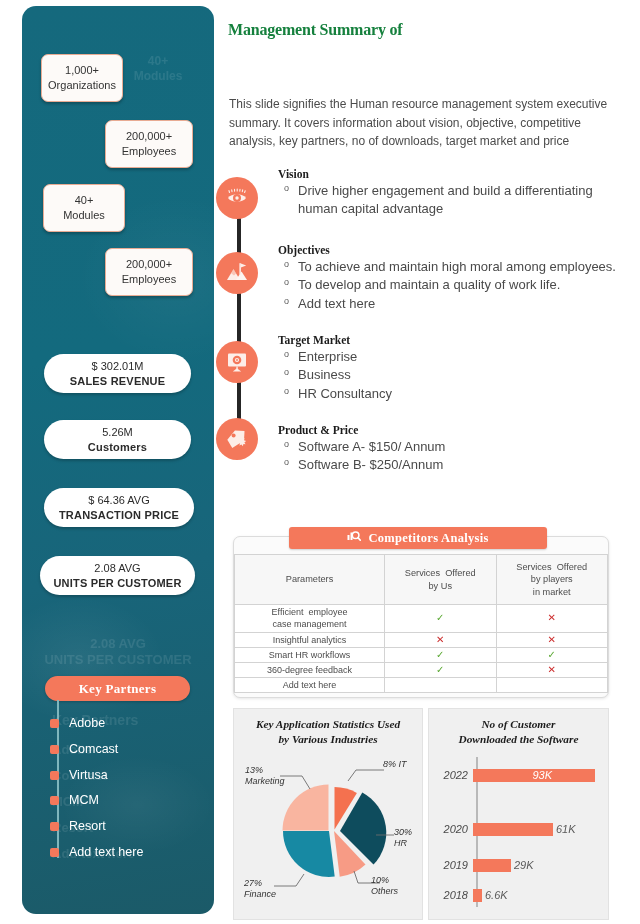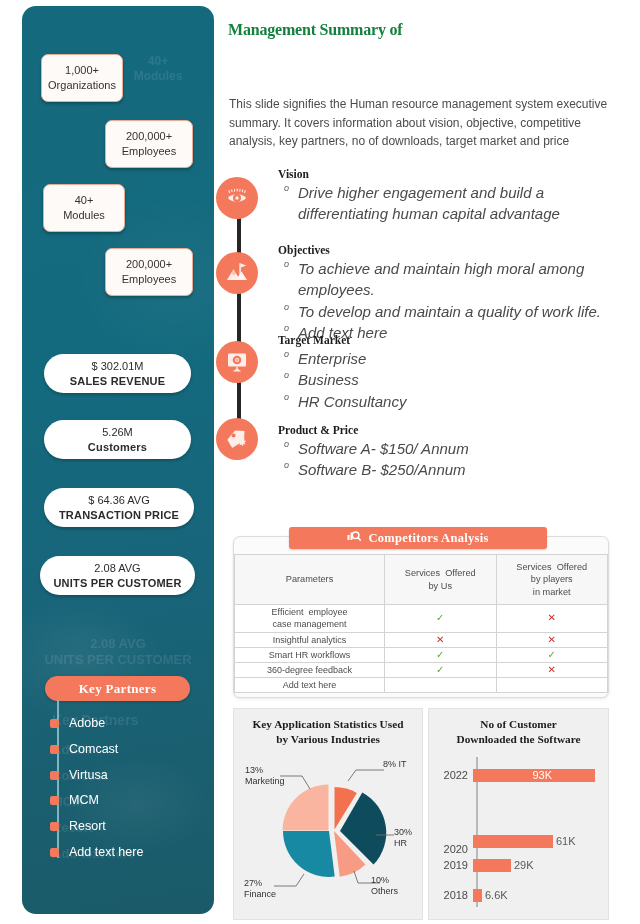--- a/index.html
+++ b/index.html
@@ -152,24 +152,23 @@
     font-size: 11.5px;
     color: #1c1c1c;
   }
   .sec-list {
     position: absolute;
     list-style: none;
   }
   .sec-list li {
     position: relative;
     padding-left: 16px;
-    font-size: 15px;
+    font-size: 13px;
     line-height: 1.42;
     color: #4a4a4a;
-    font-style: italic;
   }
   .sec-list li::before {
     content: "o";
     position: absolute;
     left: 2px; top: 0;
     font-size: 9px;
     color: #5a5a5a;
   }
 
   
@@ -228,20 +227,21 @@
   .mark { font-size: 10px; line-height: 1; display: inline-block; }
   .mark.yes { color: #5aa832; }
   .mark.no  { color: #cc2e2e; }
 
   
   .panel {
     position: absolute;
     top: 708px; height: 212px;
     background: #f0f0f0;
     border: 1px solid #e2e2e2;
+    font-style: italic;
   }
   .panel.pie  { left: 233px; width: 190px; }
   .panel.bars { left: 428px; width: 181px; }
   .panel-title {
     position: absolute;
     left: 0; top: 8px; width: 100%;
     text-align: center;
     font-family: "Liberation Serif", serif;
     font-weight: 700;
     font-size: 11.3px;
@@ -545,21 +545,21 @@
 
       <div class="bar-row" style="top:6px;">
         <div class="bar-year">2022</div>
         <div class="bar-track">
           <div class="bar-fill" style="width:122px;"></div>
           <span class="bar-val inside" style="right:56px;">93K</span>
         </div>
       </div>
 
 
-      <div class="bar-row" style="top:72px;align-items:flex-end;">
+      <div class="bar-row" style="top:60px;">
         <div class="bar-year">2020</div>
         <div class="bar-track">
           <div class="bar-fill" style="width:80px;"></div>
           <span class="bar-val">61K</span>
         </div>
       </div>
 
       <div class="bar-row" style="top:96px;">
         <div class="bar-year">2019</div>
         <div class="bar-track">

